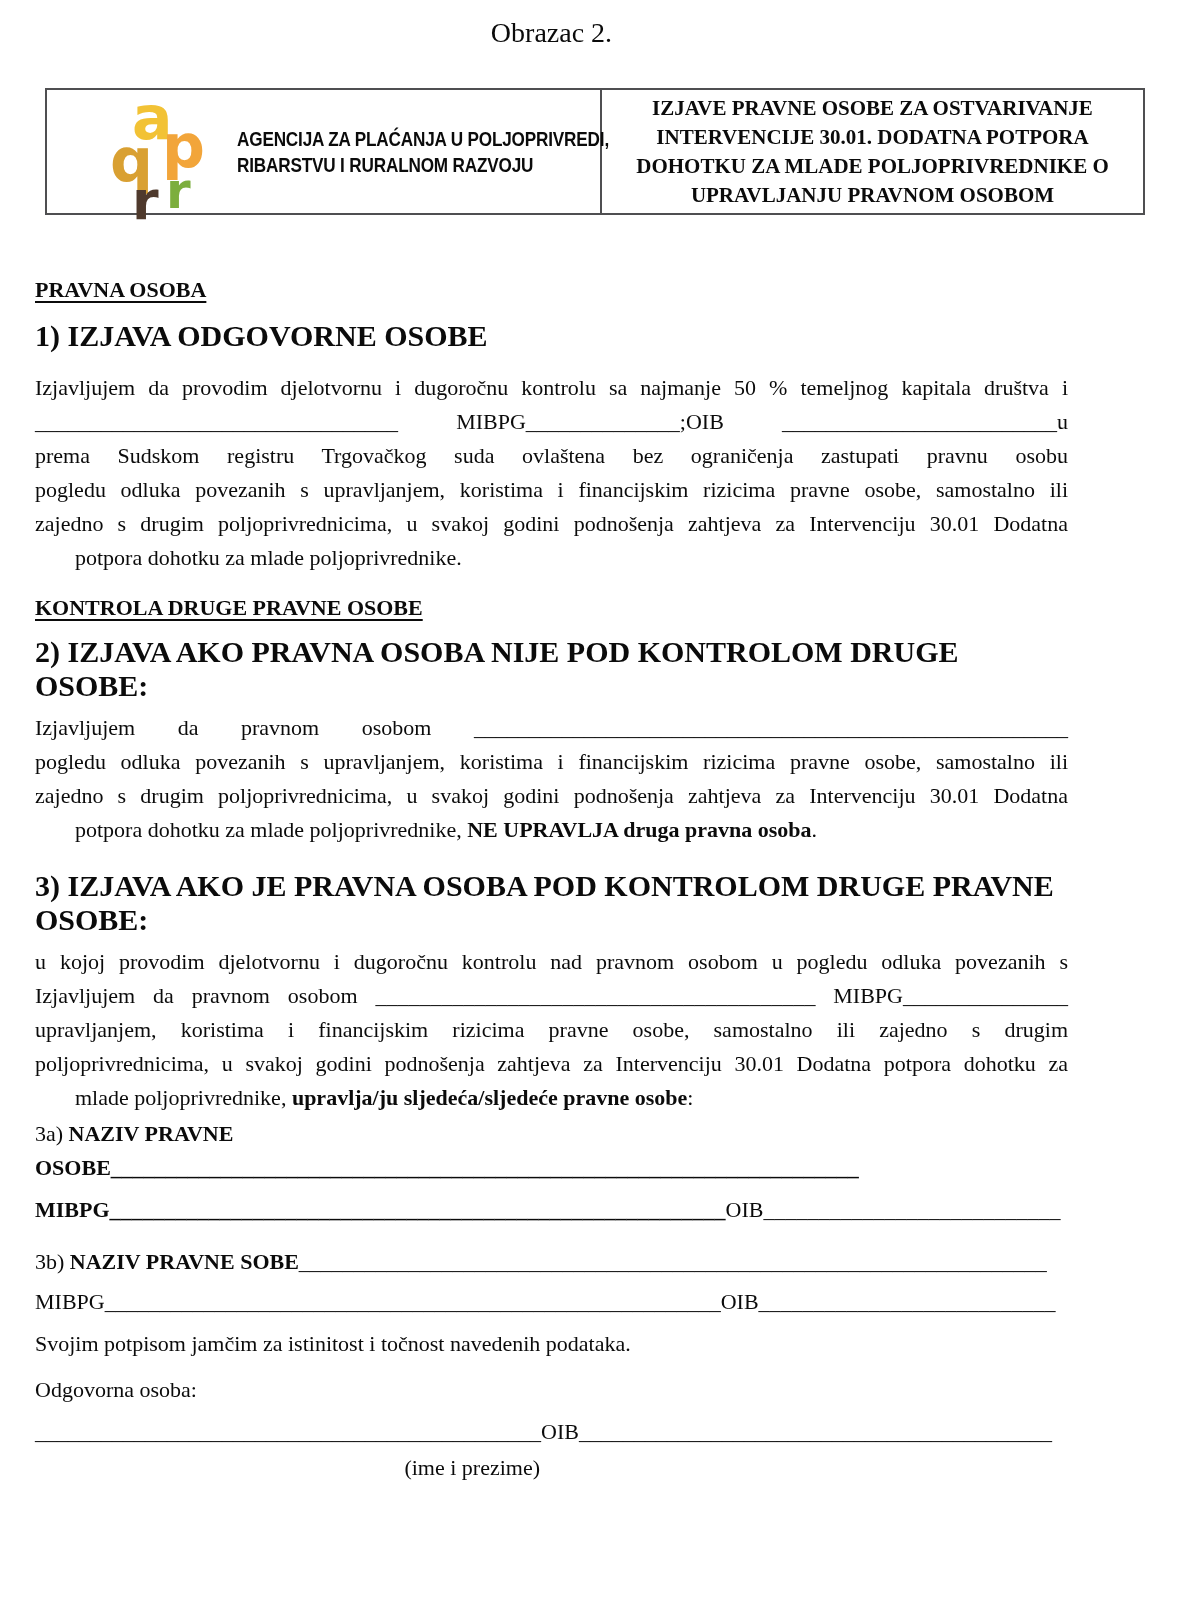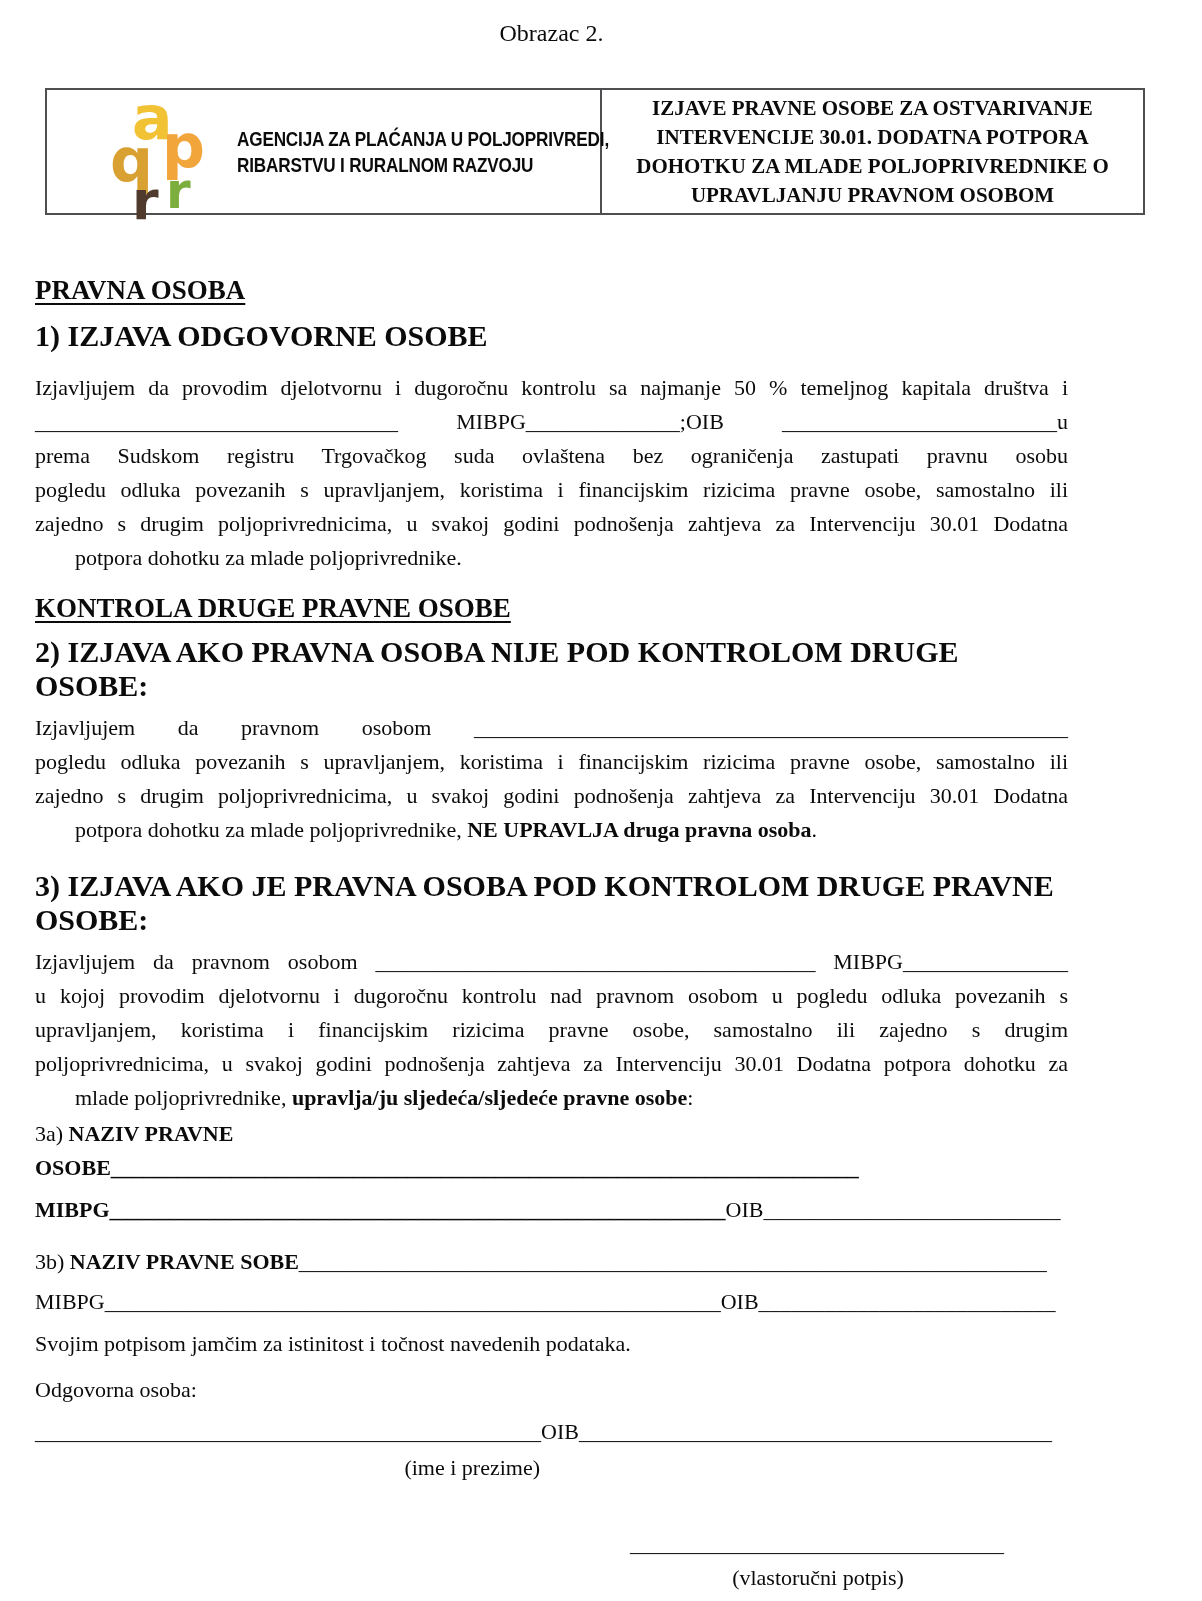--- a/index.html
+++ b/index.html
@@ -3,21 +3,21 @@
 <meta charset="utf-8">
 <style>
   html,body{margin:0;padding:0;background:#ffffff;}
   body{
     width:1202px;height:1601px;position:relative;overflow:hidden;
     font-family:"Liberation Serif", serif;
     color:#0b0b0b;font-size:22px;line-height:34px;
     -webkit-font-smoothing:antialiased;
   }
   .content{width:1033px;margin-left:35px;}
-  .page-label{padding-top:16px;text-align:center;font-size:24px;}
+  .page-label{padding-top:16px;text-align:center;font-size:28px;}
   
   .hdr{
     margin:38px 0 0 45px;width:1100px;height:127px;
     border:2px solid #4f4f51;display:flex;box-sizing:border-box;background:#fff;
   }
   .hdr-left{width:553px;position:relative;display:flex;align-items:center;}
   .hdr-right{
     flex:1;border-left:2px solid #4f4f51;display:flex;flex-direction:column;
     justify-content:center;text-align:center;font-weight:bold;font-size:21px;line-height:29px;
     padding:4px 23px;box-sizing:border-box;
@@ -30,21 +30,21 @@
   .lg-p{font-size:60px;}
   .lg-q{font-size:60px;}
   .lg-r1{font-size:50px;}
   .lg-r2{font-size:54px;}
   .agency{
     margin-left:190px;font-family:"Liberation Sans", sans-serif;font-weight:bold;
     font-size:19.5px;line-height:26px;letter-spacing:-0.2px;
     transform:scaleX(0.88);transform-origin:left center;white-space:nowrap;
   }
   
-  .h-sec{font-weight:bold;font-size:27px;text-decoration:underline;text-underline-offset:4px;}
+  .h-sec{font-weight:bold;font-size:22px;text-decoration:underline;text-underline-offset:4px;}
   .h-num{font-weight:bold;font-size:30px;}
   .mt-pravna{margin-top:58px;}
   .mt-h1{margin-top:12px;}
   .mt-p1{margin-top:18px;}
   .mt-kontrola{margin-top:16px;}
   .mt-h2{margin-top:10px;}
   .mt-p2{margin-top:8px;}
   .mt-h3{margin-top:22px;}
   .mt-p3{margin-top:8px;}
   .mt-3a{margin-top:2px;}
@@ -110,22 +110,22 @@
   <div class="mt-p2">
     <div class="jline">Izjavljujem da pravnom osobom ______________________________________________________</div>
     <div class="jline">pogledu odluka povezanih s upravljanjem, koristima i financijskim rizicima pravne osobe, samostalno ili</div>
     <div class="jline">zajedno s drugim poljoprivrednicima, u svakoj godini podnošenja zahtjeva za Intervenciju 30.01 Dodatna</div>
     <div class="lline"><span>potpora dohotku za mlade poljoprivrednike, </span><span class="b">NE UPRAVLJA druga pravna osoba</span><span>.</span></div>
   </div>
 
   <div class="h-num mt-h3">3) IZJAVA AKO JE PRAVNA OSOBA POD KONTROLOM DRUGE PRAVNE OSOBE:</div>
 
   <div class="mt-p3">
+    <div class="jline">u kojoj provodim djelotvornu i dugoročnu kontrolu nad pravnom osobom u pogledu odluka povezanih s</div>
     <div class="jline">Izjavljujem da pravnom osobom ________________________________________ MIBPG_______________</div>
-    <div class="jline">u kojoj provodim djelotvornu i dugoročnu kontrolu nad pravnom osobom u pogledu odluka povezanih s</div>
     <div class="jline">upravljanjem, koristima i financijskim rizicima pravne osobe, samostalno ili zajedno s drugim</div>
     <div class="jline">poljoprivrednicima, u svakoj godini podnošenja zahtjeva za Intervenciju 30.01 Dodatna potpora dohotku za</div>
     <div class="lline"><span>mlade poljoprivrednike, </span><span class="b">upravlja/ju sljedeća/sljedeće pravne osobe</span><span>:</span></div>
   </div>
 
   <div class="mt-3a">
     <div><span>3a) </span><span class="b">NAZIV PRAVNE</span></div>
     <div><span class="b">OSOBE</span><span class="b">____________________________________________________________________</span></div>
     <div class="mt-gap8"><span class="b">MIBPG________________________________________________________</span><span>OIB___________________________</span></div>
   </div>
@@ -136,18 +136,14 @@
   </div>
 
   <div class="mt-gap8">Svojim potpisom jamčim za istinitost i točnost navedenih podataka.</div>
 
   <div class="mt-gap12">Odgovorna osoba:</div>
 
   <div class="mt-gap8">______________________________________________OIB___________________________________________</div>
 
   <div class="sig1-cap mt-cap">(ime i prezime)</div>
 
-  <div class="sig2">
-    <div>__________________________________</div>
-    <div class="sig2-cap">(vlastoručni potpis)</div>
-  </div>
 
 </div>
 
 </body></html>

